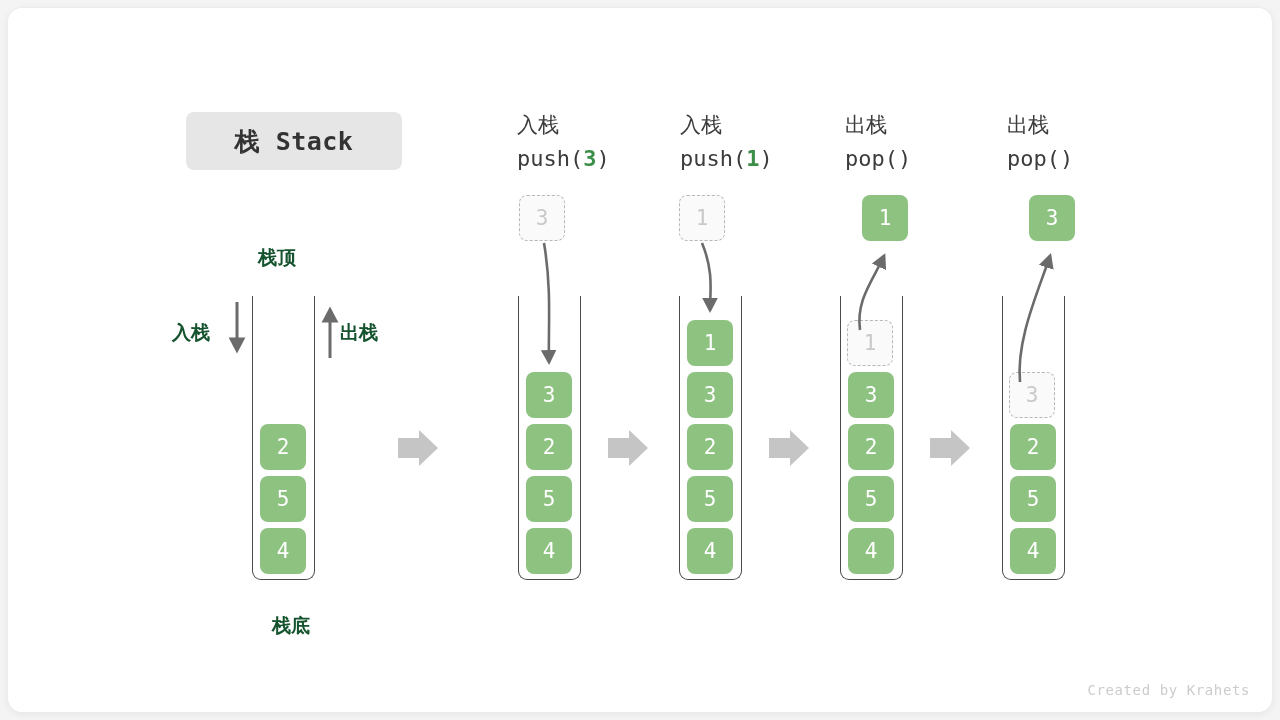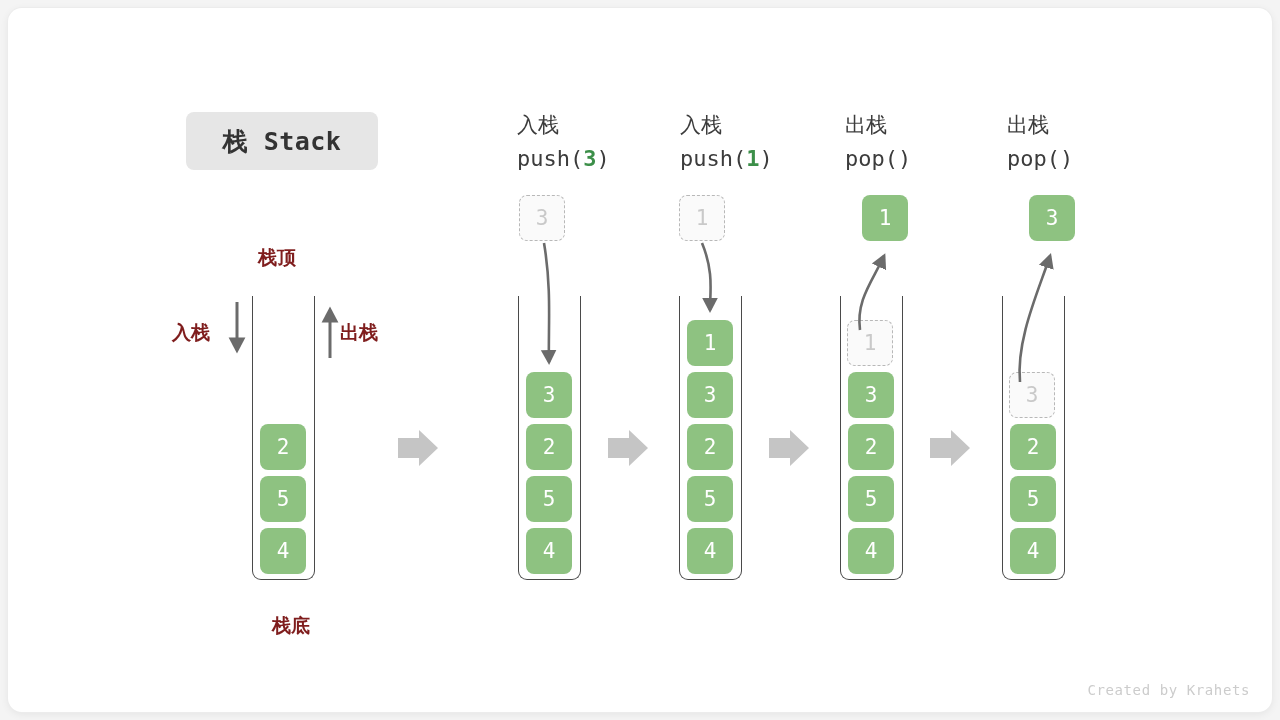--- a/index.html
+++ b/index.html
@@ -30,41 +30,41 @@
     background: #ffffff;
     border-radius: 14px;
     box-shadow: 0 0 0 1px #ececec, 0 2px 9px rgba(0,0,0,0.07);
   }
 
   
   #title-chip {
     position: absolute;
     left: 186px;
     top: 112px;
-    width: 192px;
+    width: 216px;
     height: 58px;
     background: #e6e6e6;
     border-radius: 8px;
     display: flex;
     align-items: center;
     justify-content: center;
     font-family: "DejaVu Sans Mono", "Liberation Mono", monospace;
     font-size: 25px;
     font-weight: bold;
     color: #333333;
     letter-spacing: 0.5px;
   }
 
   
   .cn-label {
     position: absolute;
     font-family: "DejaVu Sans", "Liberation Sans", sans-serif;
     font-size: 19px;
     font-weight: bold;
-    color: #7f1d1d;
+    color: #14532d;
     white-space: nowrap;
   }
 
   .col-head {
     position: absolute;
     width: 150px;
     text-align: left;
     font-family: "DejaVu Sans Mono", "Liberation Mono", monospace;
     font-size: 22px;
     color: #3c3c3c;

